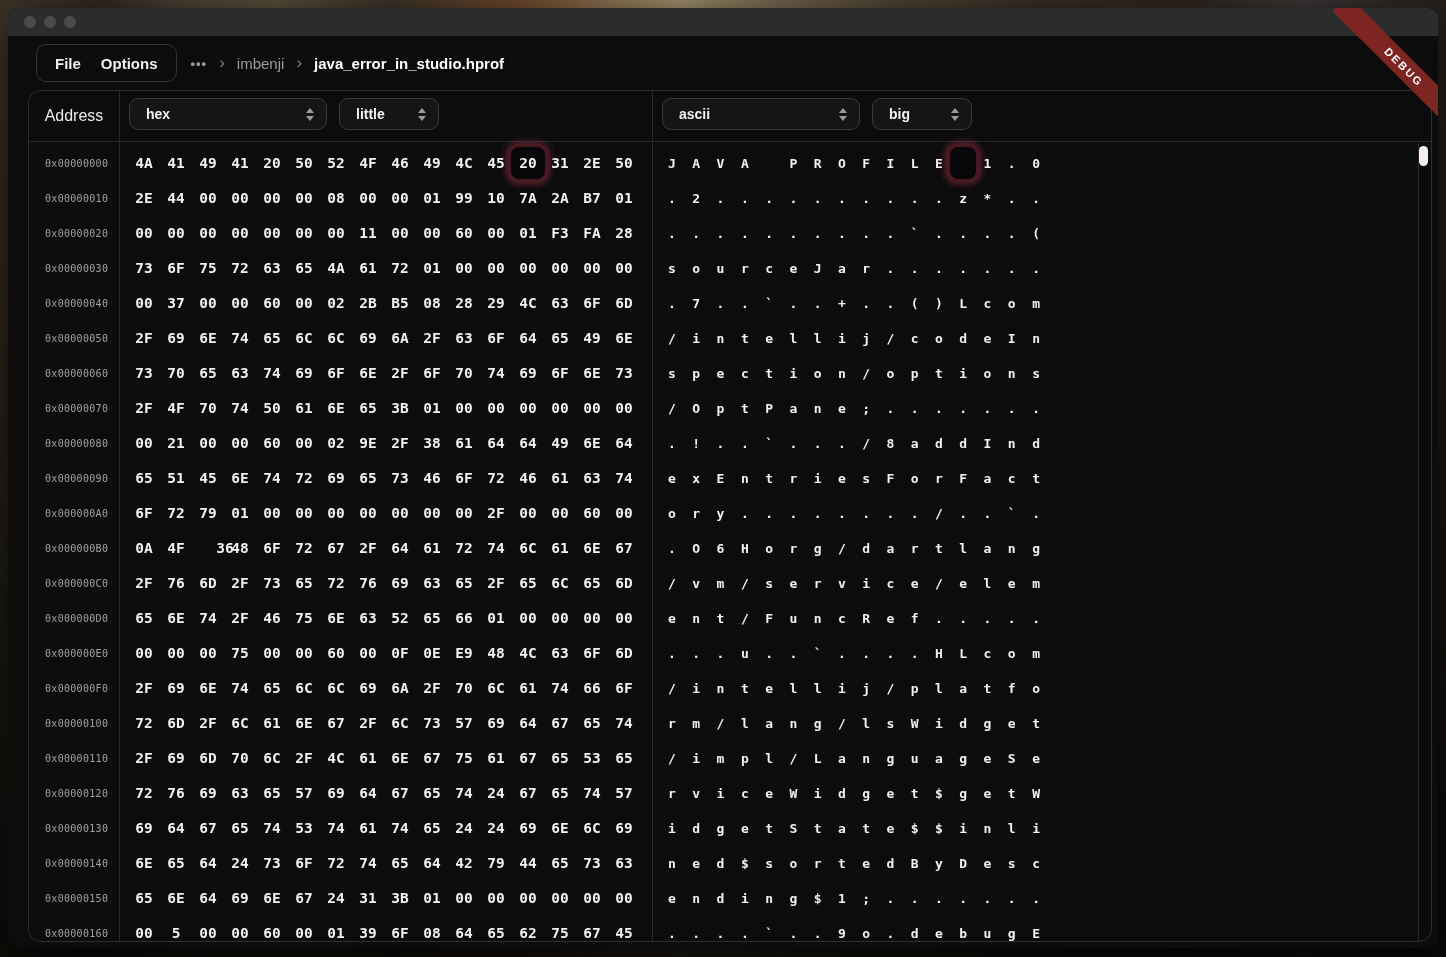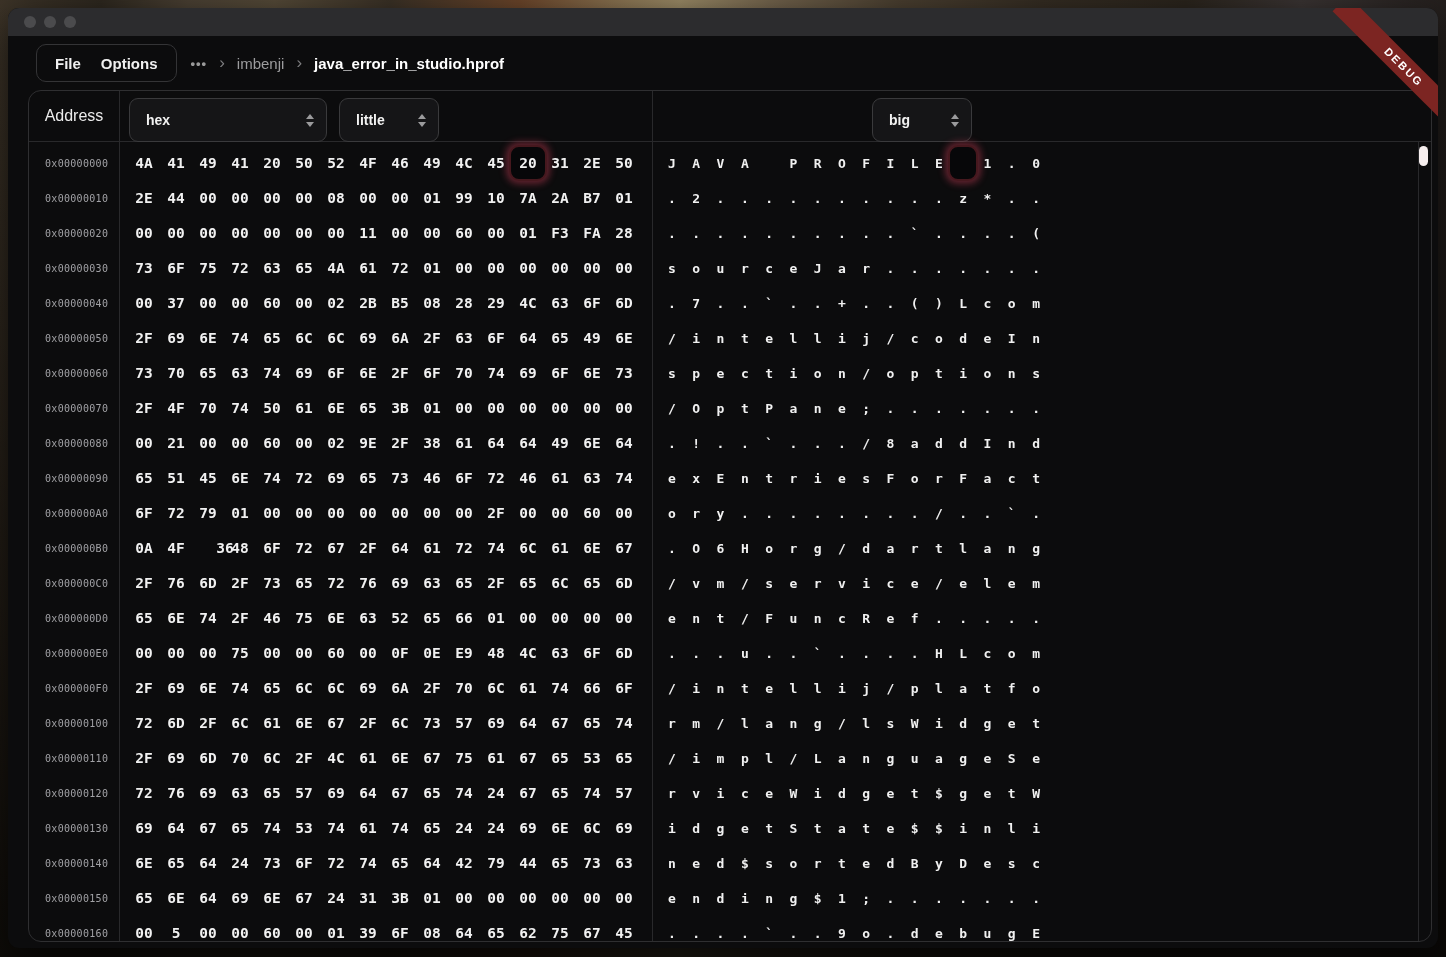--- a/index.html
+++ b/index.html
@@ -41,21 +41,21 @@
   .table{position:absolute;left:20px;top:82px;width:1402px;height:850px;
     border:1px solid #2f2f31;border-radius:13px;background:#0c0c0d;overflow:hidden;}
   .vline{position:absolute;top:0;bottom:0;width:1px;background:#29292b;}
   .vline.addr-div{left:90px;}
   .vline.panel-div{left:623px;}
   .vline.scroll-div{left:1389px;top:50px;}
   .hline{position:absolute;left:0;right:0;top:50px;height:1px;background:#29292b;}
   .thead{position:absolute;left:0;top:0;right:0;height:50px;}
   .addr-label{position:absolute;left:0;top:0;width:90px;height:50px;display:flex;
     align-items:center;justify-content:center;color:#ececec;font-size:16px;font-weight:500;}
-  .dd{position:absolute;top:7px;height:44px;background:#151517;border:1px solid #3a3a3c;
+  .dd{position:absolute;top:7px;height:32px;background:#151517;border:1px solid #3a3a3c;
     border-radius:9px;display:flex;align-items:center;justify-content:space-between;
     padding:0 12px 0 16px;box-sizing:border-box;cursor:default;gap:8px;}
   .dd-label{font-size:14px;font-weight:700;color:#f2f2f2;}
   .dd-chev{display:flex;flex-direction:column;gap:3px;align-items:center;}
   .tri-up{width:0;height:0;border-left:4px solid transparent;border-right:4px solid transparent;
     border-bottom:5px solid #9b9b9d;}
   .tri-down{width:0;height:0;border-left:4px solid transparent;border-right:4px solid transparent;
     border-top:5px solid #9b9b9d;}
   .dd-hexfmt{left:100px;width:198px;}
   .dd-hexend{left:310px;width:100px;}
@@ -124,20 +124,27 @@
             <span class="tri-down"></span>
           </span>
       </div>
       <div class="dd dd-hexend">
         <span class="dd-label">little</span>
         <span class="dd-chev">
             <span class="tri-up"></span>
             <span class="tri-down"></span>
           </span>
       </div>
+      <div class="dd dd-ascfmt">
+        <span class="dd-label">ascii</span>
+        <span class="dd-chev">
+            <span class="tri-up"></span>
+            <span class="tri-down"></span>
+          </span>
+      </div>
       <div class="dd dd-ascend">
         <span class="dd-label">big</span>
         <span class="dd-chev">
             <span class="tri-up"></span>
             <span class="tri-down"></span>
           </span>
       </div>
     </div>
 
     <div class="rows">

